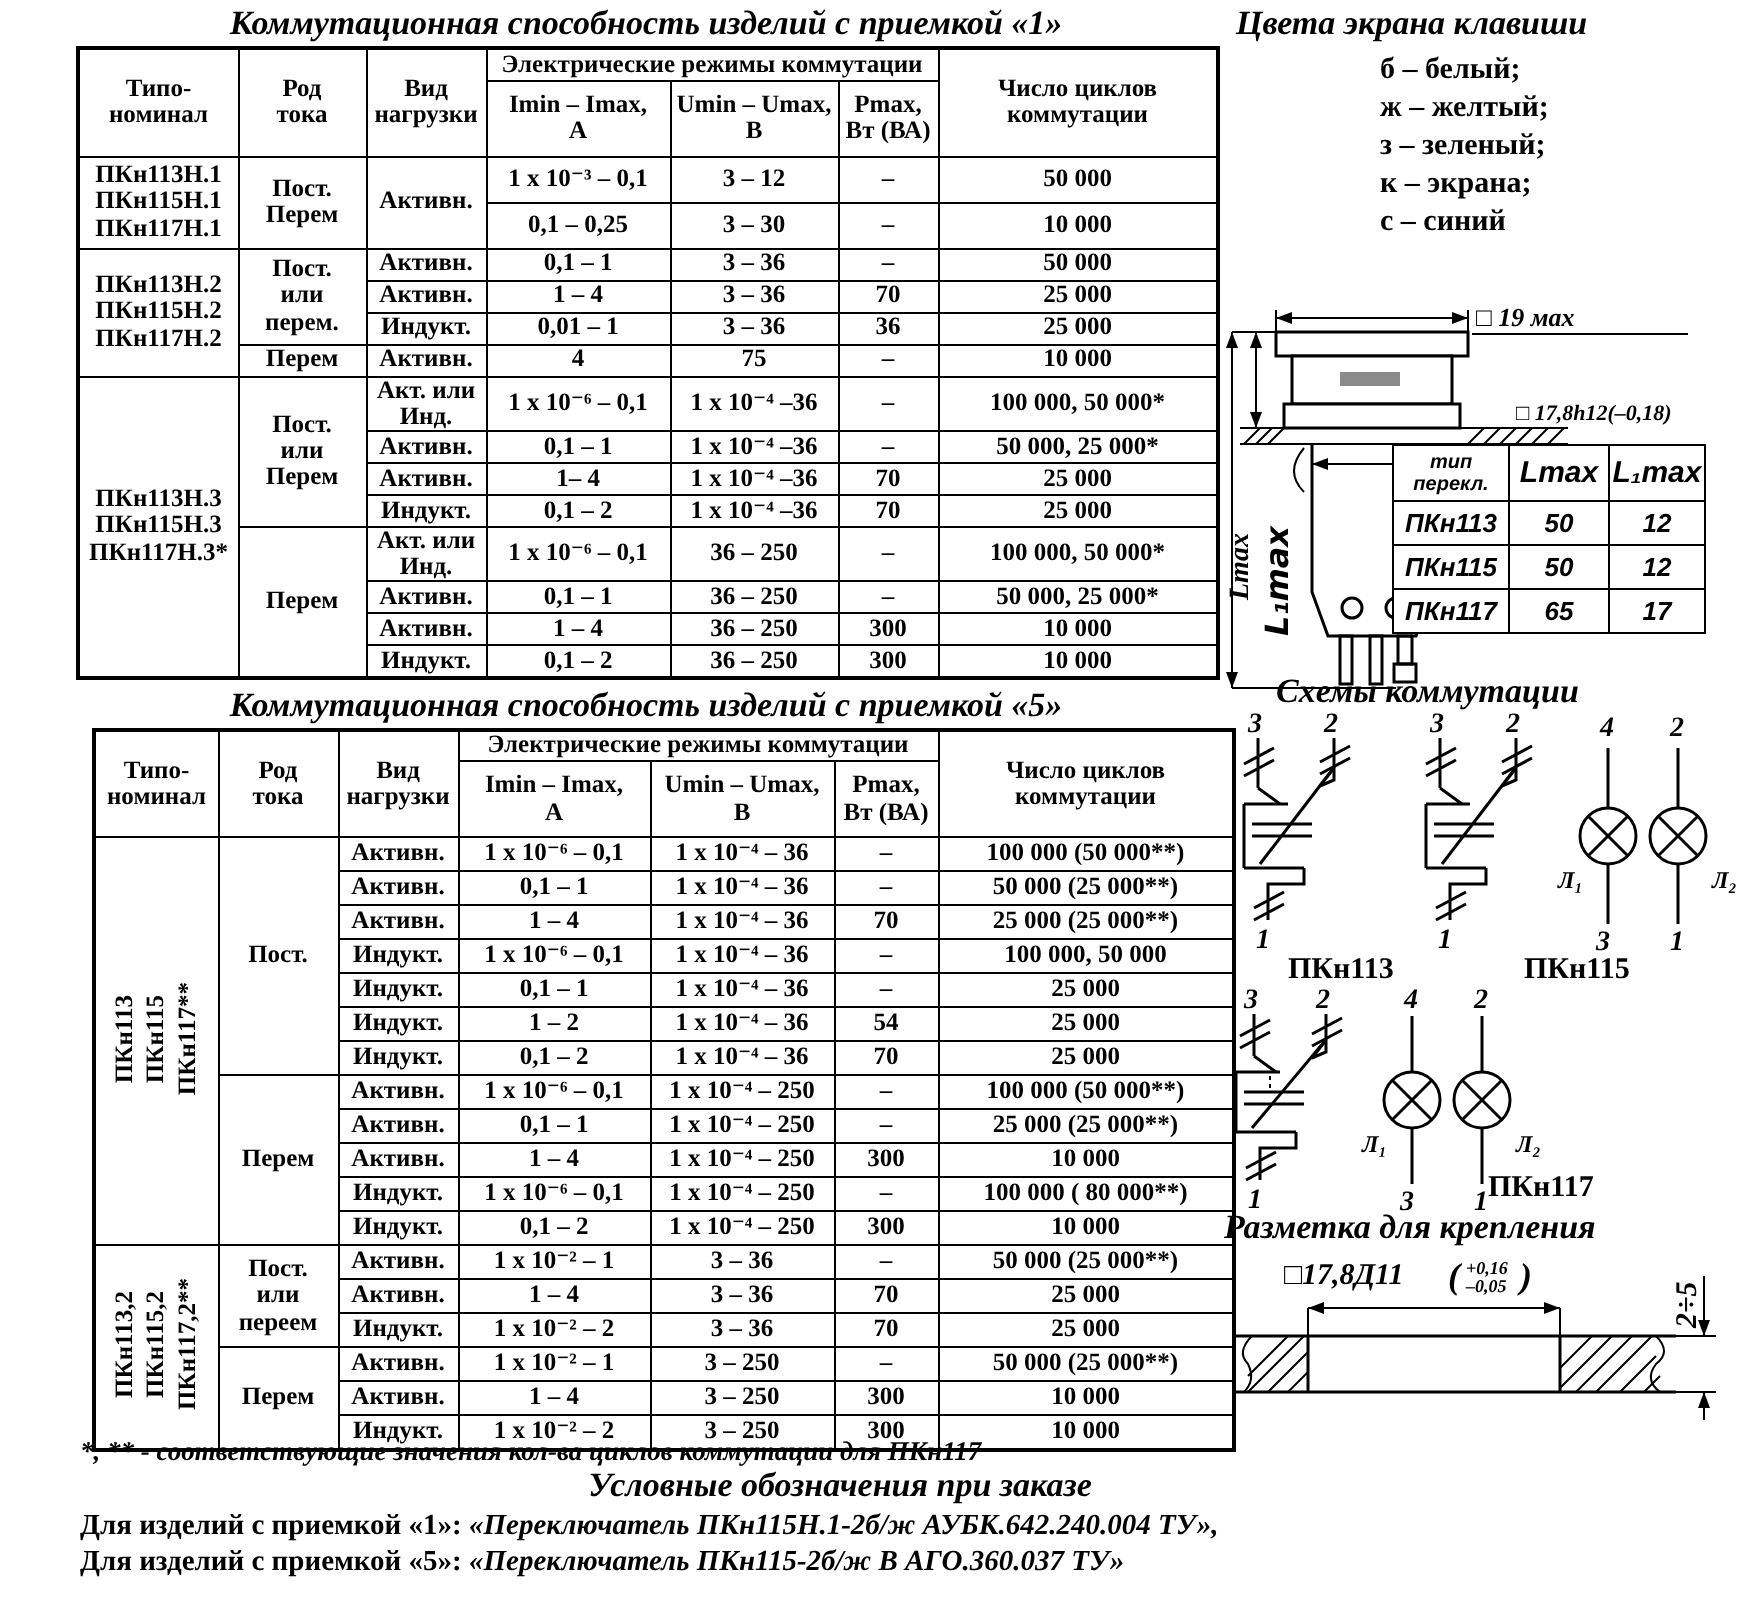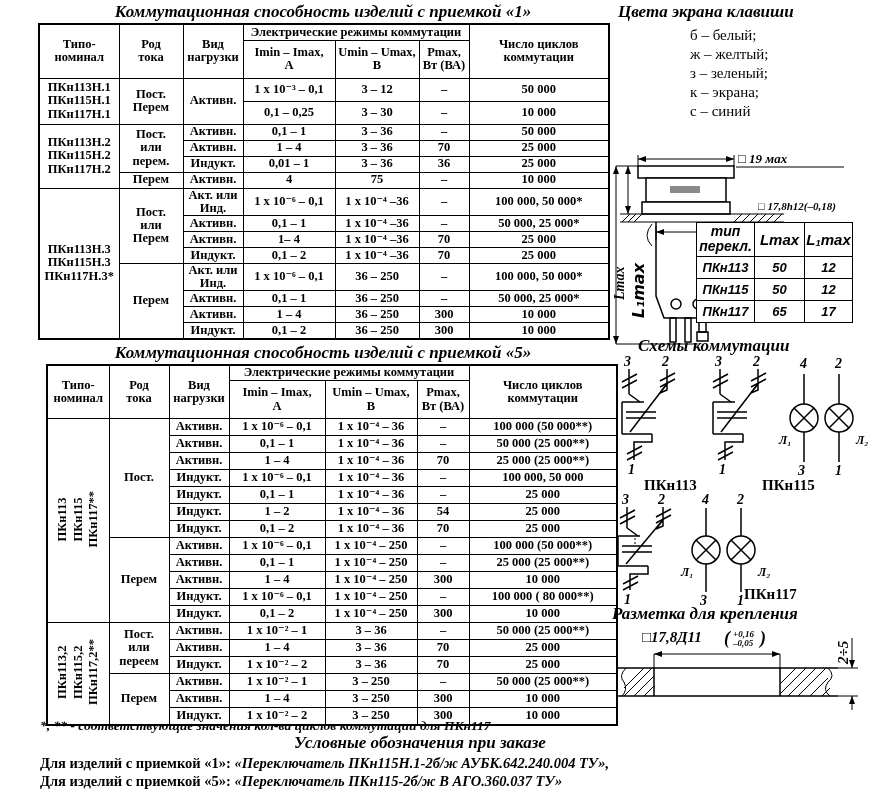--- a/index.html
+++ b/index.html
@@ -14,33 +14,33 @@
          font-family:"Liberation Serif","DejaVu Serif","DejaVu Sans",serif}
   .sans{font-family:"Liberation Sans","DejaVu Sans",sans-serif}
   .gh{font-size:13px}
   .vert{writing-mode:vertical-rl;transform:rotate(180deg);white-space:pre-line;
         margin:0 auto;line-height:1.25;display:inline-block}
   .rh1{height:16px}.rh2{height:38px}
   .r23{height:23px}.r16{height:16px}.r26{height:26px}.r17{height:17px}
   #right{position:absolute;left:612px;top:0;width:264px;height:801px}
   .rt{position:absolute;font-style:italic;font-weight:bold;font-size:17px;
       font-family:"Liberation Serif",serif;white-space:nowrap}
-  .clist{position:absolute;left:78px;top:26px;font-weight:normal;font-size:15px;line-height:19px}
+  .clist{position:absolute;left:78px;top:26px;font-weight:bold;font-size:15px;line-height:19px}
   svg{position:absolute}
   svg .ln{stroke:#000;stroke-width:1.5;fill:none}
   svg .thin{stroke:#000;stroke-width:1;fill:none}
   svg .fl{fill:#000;stroke:none}
   svg .wf{fill:#fff;stroke:#000;stroke-width:1.5}
   svg text{fill:#000;stroke:none;font-weight:bold;font-family:"Liberation Serif","DejaVu Serif",serif}
   svg .num{font-style:italic;font-size:14px}
   svg .dim{font-style:italic;font-size:12px}
   .spec{position:absolute;left:84px;top:222px;border-collapse:collapse;background:#fff;table-layout:fixed}
   .spec td{border:1.8px solid #000;text-align:center;font-style:italic;font-weight:bold;
            white-space:pre-line;font-family:"Liberation Sans","DejaVu Sans",sans-serif}
-  .spec .sh{font-size:14px;line-height:1.1}
+  .spec .sh{font-size:10px;line-height:1.1}
   .spec .sl{font-size:15px}
   .spec .sv{font-size:13px}
   .slabel{position:absolute;font-weight:bold;font-size:15px}
   .fnote{position:absolute;left:40px;top:718px;font-style:italic;font-weight:bold;font-size:13.5px}
   .order{position:absolute;left:0;top:733px;width:840px;text-align:center;
          font-style:italic;font-weight:bold;font-size:17px}
   .oline{position:absolute;left:40px;font-size:14.5px;font-weight:bold;white-space:nowrap}
   .oline .it{font-style:italic}
   .o1{top:755px}.o2{top:773px}
 </style>

